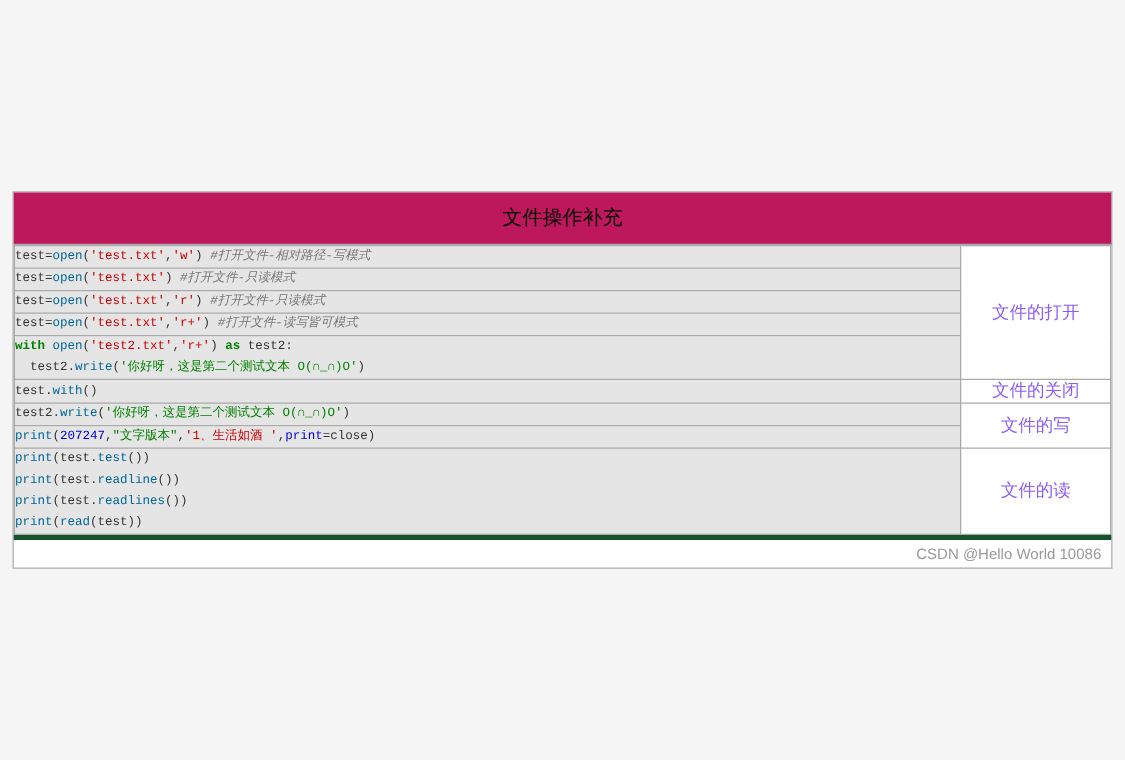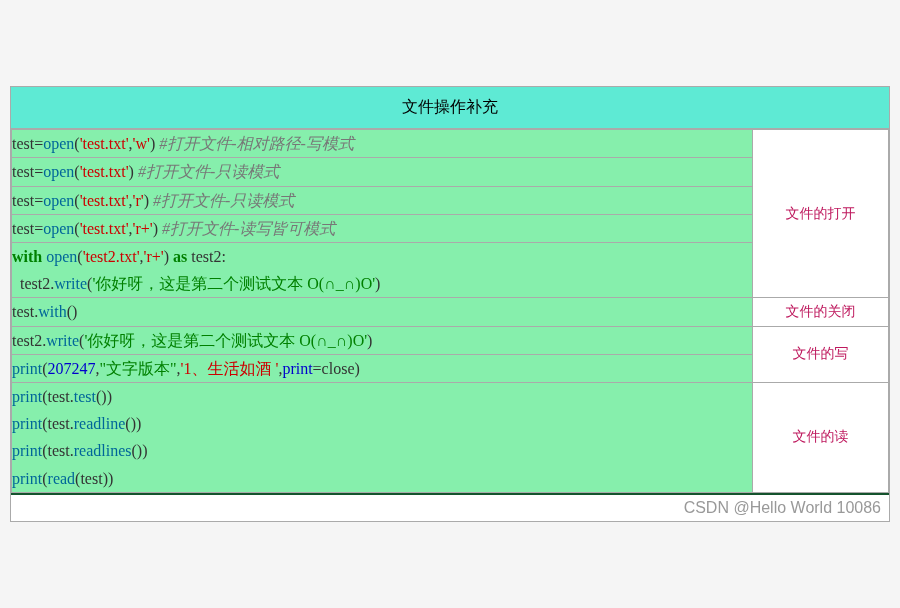--- a/index.html
+++ b/index.html
@@ -11,65 +11,65 @@
       align-items: center;
       min-height: 100vh;
     }
     .table-container {
       width: 880px;
       border: 1px solid #aaa;
       background: #fff;
     }
     .table-title {
       text-align: center;
-      background: #5eead4;
+      background: #be185d;
       padding: 10px;
       font-size: 16px;
       border-bottom: 1px solid #aaa;
     }
     .main-table {
       width: 100%;
       border-collapse: collapse;
     }
     .main-table td {
       border: 1px solid #aaa;
       vertical-align: middle;
       padding: 0;
     }
     .code-cell {
       padding: 8px 12px;
-      font-family: Liberation Serif, serif;
-      font-size: 16px;
+      font-family: Liberation Mono, monospace;
+      font-size: 10px;
       line-height: 1.7;
-      background: #86efac;
+      background: #e5e5e5;
     }
     .label-cell {
       text-align: center;
       font-size: 14px;
-      color: #be185d;
-      width: 136px;
+      color: #8b5cf6;
+      width: 120px;
       padding: 8px;
       background: #fff;
     }
     
     .kw { color: #008000; font-weight: bold; } 
     .fn { color: #006699; } 
     .str { color: #cc0000; } 
     .comment { color: #777; font-style: italic; }
     .num { color: #0000cc; }
     .param { color: #0000cc; }
     .plain { color: #333; }
     .green-str { color: #008000; }
 
     .watermark {
       text-align: right;
-      font-size: 16px;
+      font-size: 12px;
       color: #999;
       padding: 4px 8px;
-      border-top: 2px solid #14532d;
+      border-top: 4px solid #14532d;
     }
   </style>
 </head>
 <body>
 
 <div class="table-container">
   <div class="table-title">文件操作补充</div>
   <table class="main-table">
     <tbody>
 

